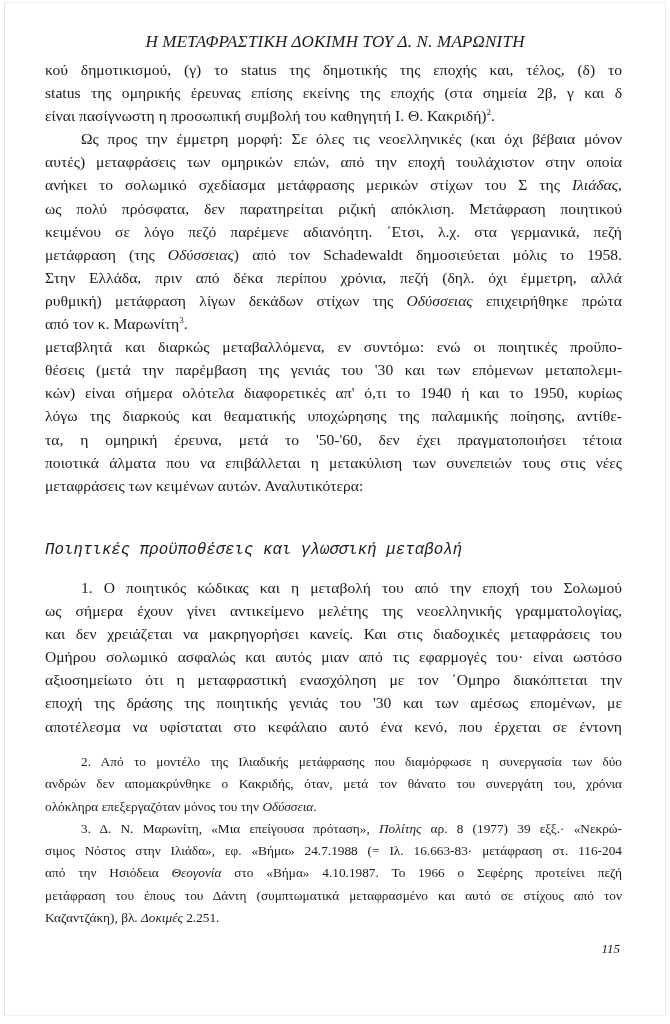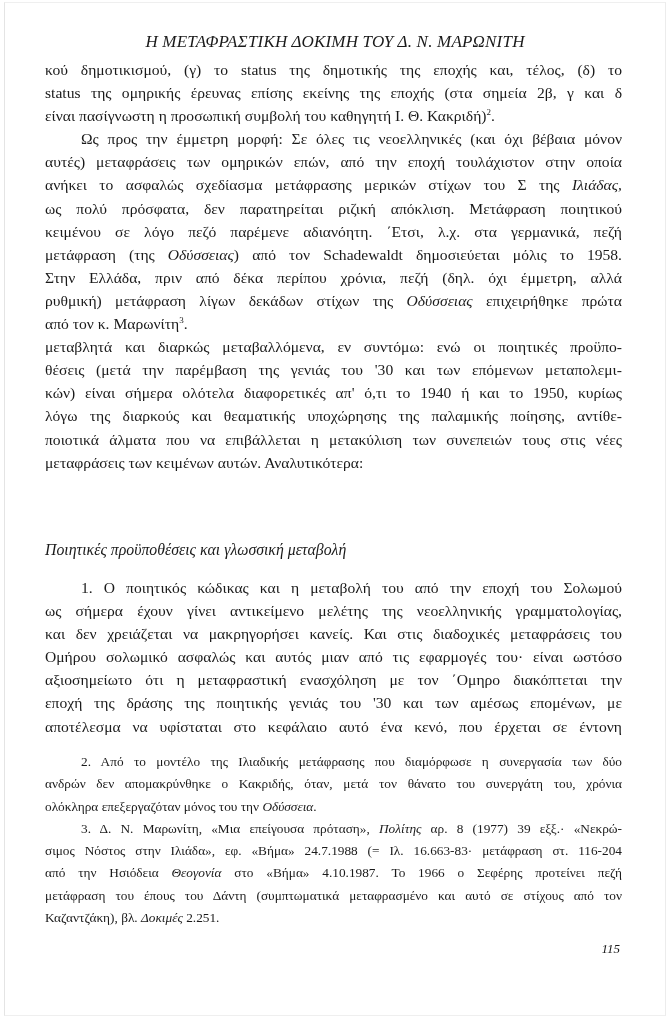--- a/index.html
+++ b/index.html
@@ -62,21 +62,21 @@
     .it { font-style: italic; }
     sup {
       font-size: 9px;
       vertical-align: 6px;
       line-height: 0;
     }
     .section-heading {
       position: absolute;
       top: 541px;
       left: 45px;
-      font-family: Liberation Serif, serif;
+      font-family: Liberation Mono, monospace;
       font-style: italic;
       font-size: 15.8px;
     }
     .footnotes {
       position: absolute;
       left: 45px;
       width: 577px;
       top: 751px;
       font-family: "Liberation Serif", serif;
       font-size: 13.3px;
@@ -99,32 +99,33 @@
 
 <div class="running-head">Η ΜΕΤΑΦΡΑΣΤΙΚΗ ΔΟΚΙΜΗ ΤΟΥ Δ. Ν. ΜΑΡΩΝΙΤΗ</div>
 
 <div class="body-text" style="top:58px;">
   <span class="line">κού δημοτικισμού, (γ) το status της δημοτικής της εποχής και, τέλος, (δ) το</span>
   <span class="line">status της ομηρικής έρευνας επίσης εκείνης της εποχής (στα σημεία 2β, γ και δ</span>
   <span class="line last"><span>είναι πασίγνωστη η προσωπική συμβολή του καθηγητή Ι. Θ. Κακριδή)</span><sup>2</sup><span>.</span></span>
 
   <span class="line indent">Ως προς την έμμετρη μορφή: Σε όλες τις νεοελληνικές (και όχι βέβαια μόνον</span>
   <span class="line">αυτές) μεταφράσεις των ομηρικών επών, από την εποχή τουλάχιστον στην οποία</span>
-  <span class="line"><span>ανήκει το ασφαλώς σχεδίασμα μετάφρασης μερικών στίχων του Σ της </span><span class="it">Ιλιάδας,</span></span>
+  <span class="line"><span>ανήκει το σολωμικό σχεδίασμα μετάφρασης μερικών στίχων του Σ της </span><span class="it">Ιλιάδας,</span></span>
   <span class="line">ως πολύ πρόσφατα, δεν παρατηρείται ριζική απόκλιση. Μετάφραση ποιητικού</span>
   <span class="line">κειμένου σε λόγο πεζό παρέμενε αδιανόητη. ΄Ετσι, λ.χ. στα γερμανικά, πεζή</span>
   <span class="line"><span>μετάφραση (της </span><span class="it">Οδύσσειας</span><span>) από τον Schadewaldt δημοσιεύεται μόλις το 1958.</span></span>
   <span class="line">Στην Ελλάδα, πριν από δέκα περίπου χρόνια, πεζή (δηλ. όχι έμμετρη, αλλά</span>
   <span class="line"><span>ρυθμική) μετάφραση λίγων δεκάδων στίχων της </span><span class="it">Οδύσσειας</span><span> επιχειρήθηκε πρώτα</span></span>
   <span class="line last"><span>από τον κ. Μαρωνίτη</span><sup>3</sup><span>.</span></span>
 
   <span class="line">μεταβλητά και διαρκώς μεταβαλλόμενα, εν συντόμω: ενώ οι ποιητικές προϋπο-</span>
   <span class="line">θέσεις (μετά την παρέμβαση της γενιάς του '30 και των επόμενων μεταπολεμι-</span>
   <span class="line">κών) είναι σήμερα ολότελα διαφορετικές απ' ό,τι το 1940 ή και το 1950, κυρίως</span>
   <span class="line">λόγω της διαρκούς και θεαματικής υποχώρησης της παλαμικής ποίησης, αντίθε-</span>
+  <span class="line">τα, η ομηρική έρευνα, μετά το '50-'60, δεν έχει πραγματοποιήσει τέτοια</span>
   <span class="line">ποιοτικά άλματα που να επιβάλλεται η μετακύλιση των συνεπειών τους στις νέες</span>
   <span class="line last">μεταφράσεις των κειμένων αυτών. Αναλυτικότερα:</span>
 </div>
 
 <div class="section-heading">Ποιητικές προϋποθέσεις και γλωσσική μεταβολή</div>
 
 <div class="body-text" style="top:576px;">
   <span class="line indent">1. Ο ποιητικός κώδικας και η μεταβολή του από την εποχή του Σολωμού</span>
   <span class="line">ως σήμερα έχουν γίνει αντικείμενο μελέτης της νεοελληνικής γραμματολογίας,</span>
   <span class="line">και δεν χρειάζεται να μακρηγορήσει κανείς. Και στις διαδοχικές μεταφράσεις του</span>

